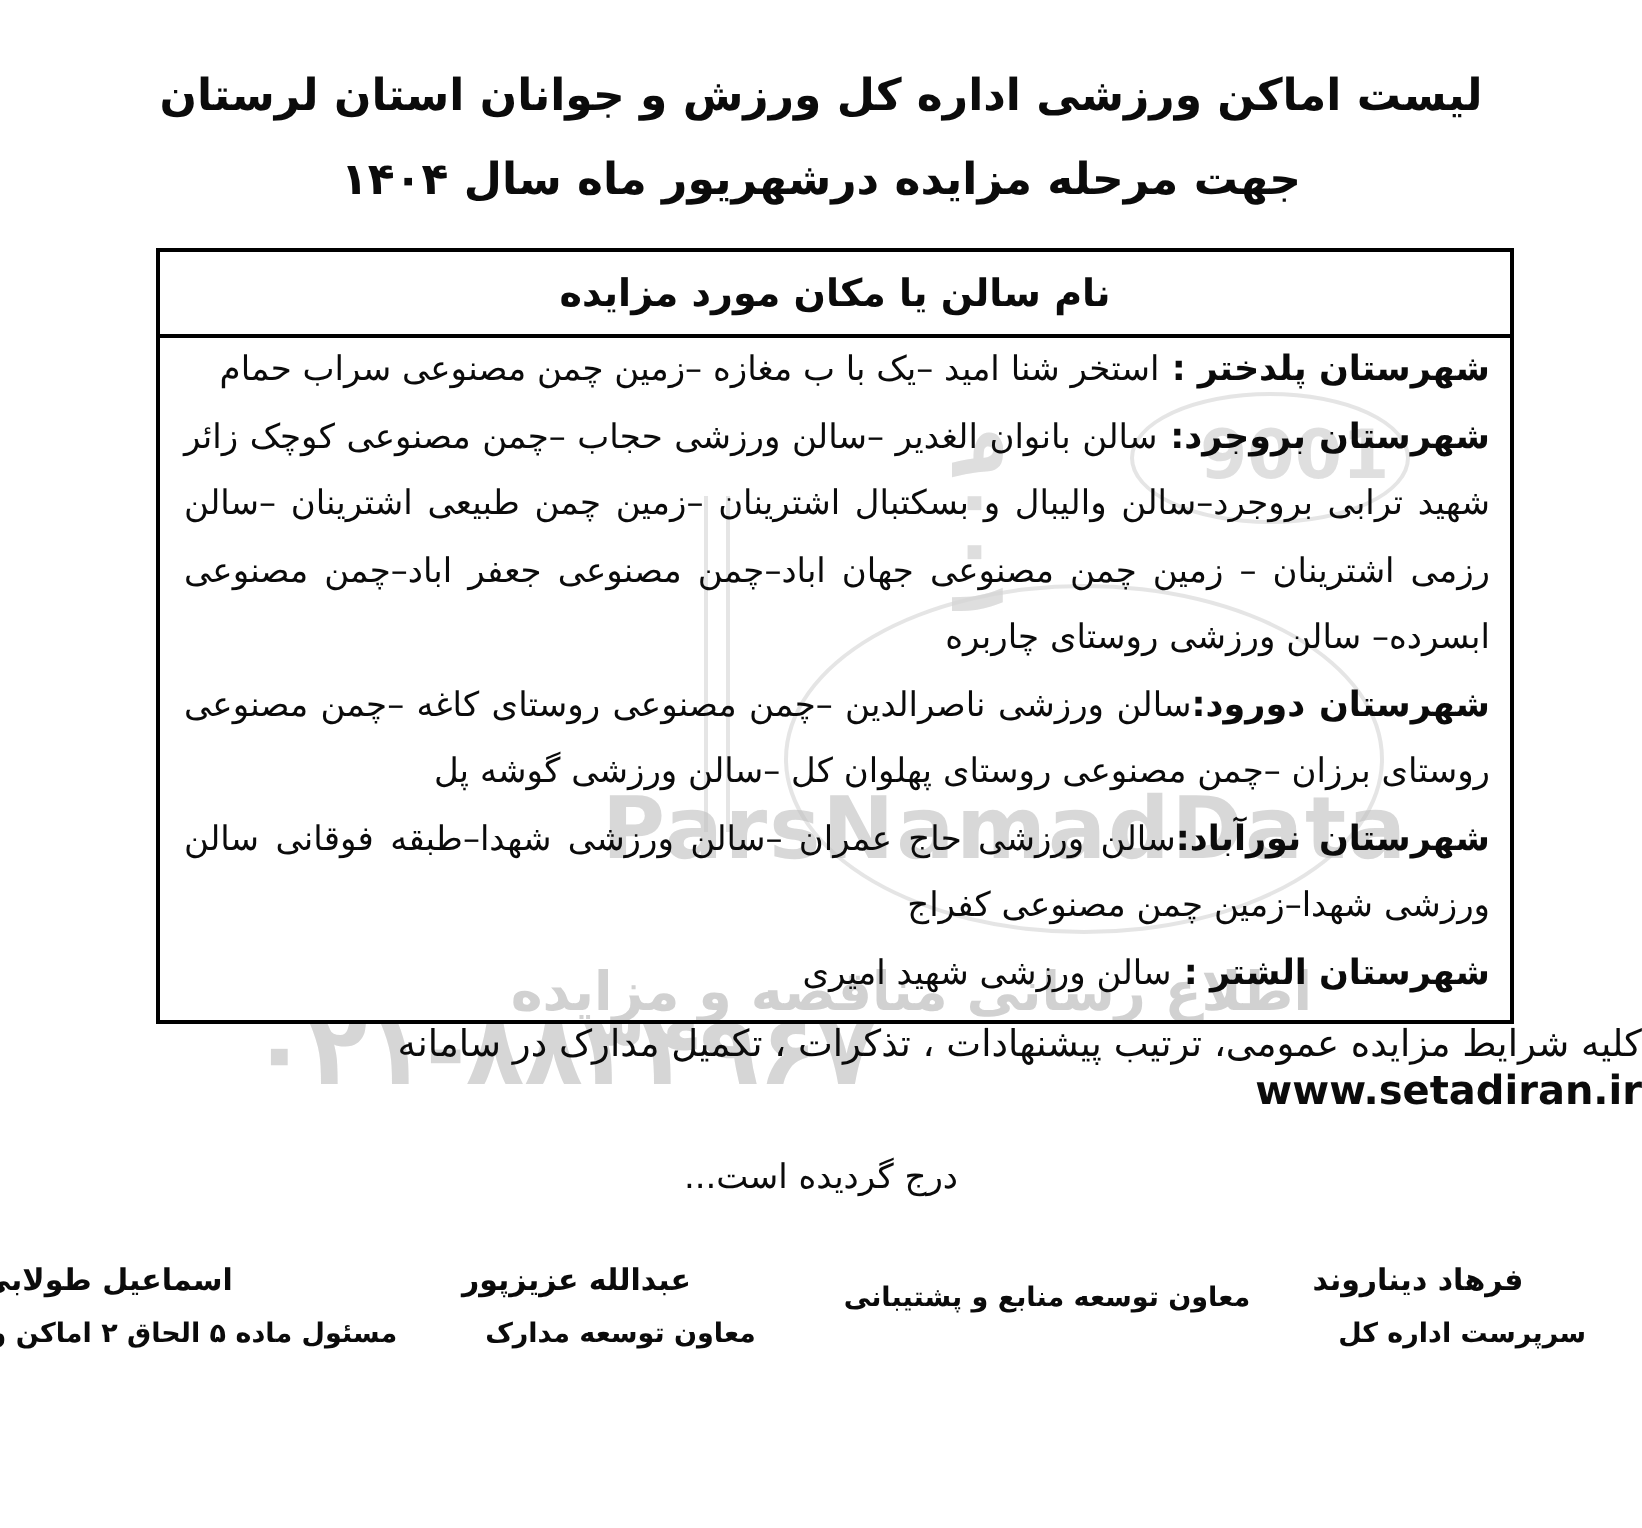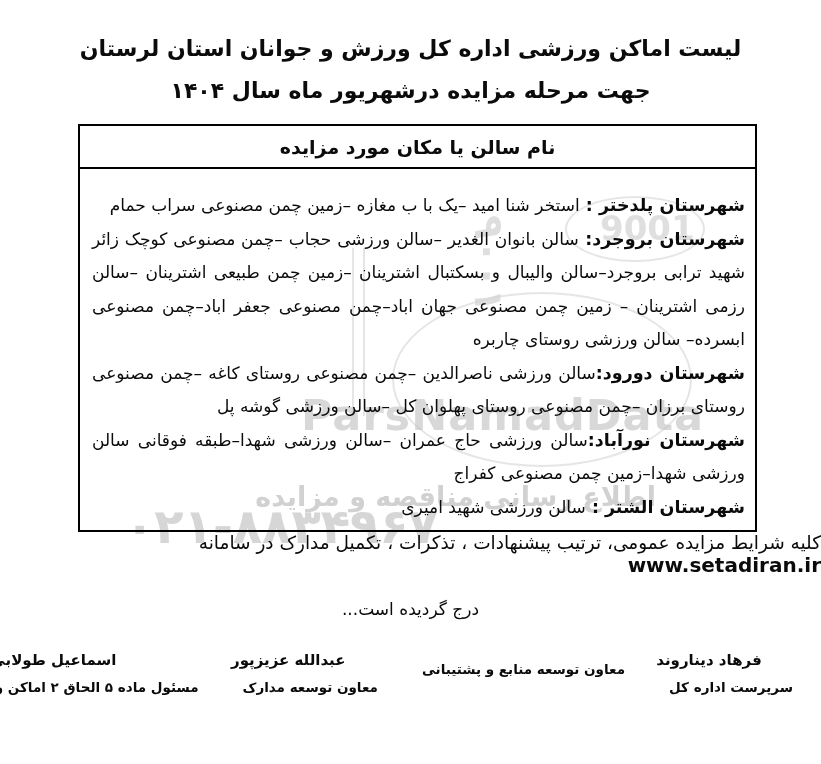--- a/index.html
+++ b/index.html
@@ -60,21 +60,21 @@
     margin:12px 64px 0 0; 
     border:2px solid #000;
   }
   .venue-table .thead {
     border-bottom:2px solid #000;
     height:43px;
     display:flex; align-items:center; justify-content:center;
     font-weight:bold; font-size:19px;
   }
   .venue-table .tbody {
-    padding:20px 10px 6px 12px;
+    padding:0 10px 6px 12px;
     font-size:17px;
     line-height:33.5px;
   }
   .row { text-align:justify; }
   .row b { font-size:17.5px; }
   .footer-line1 {
     font-size:18.5px;
   }
   .footer-line1 .url {
     font-weight:bold; font-size:20px; direction:ltr; display:inline-block;

